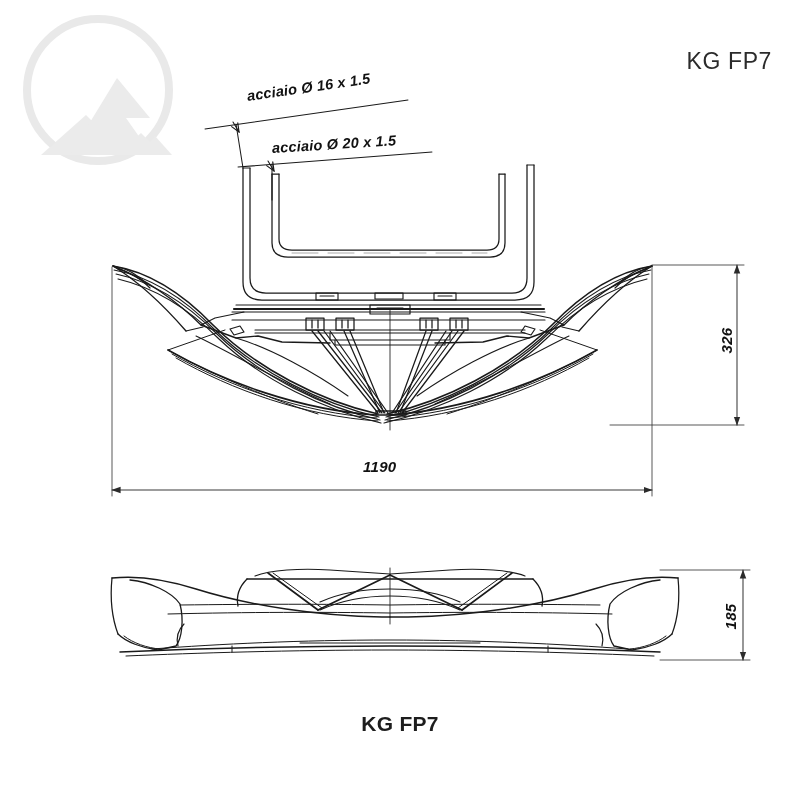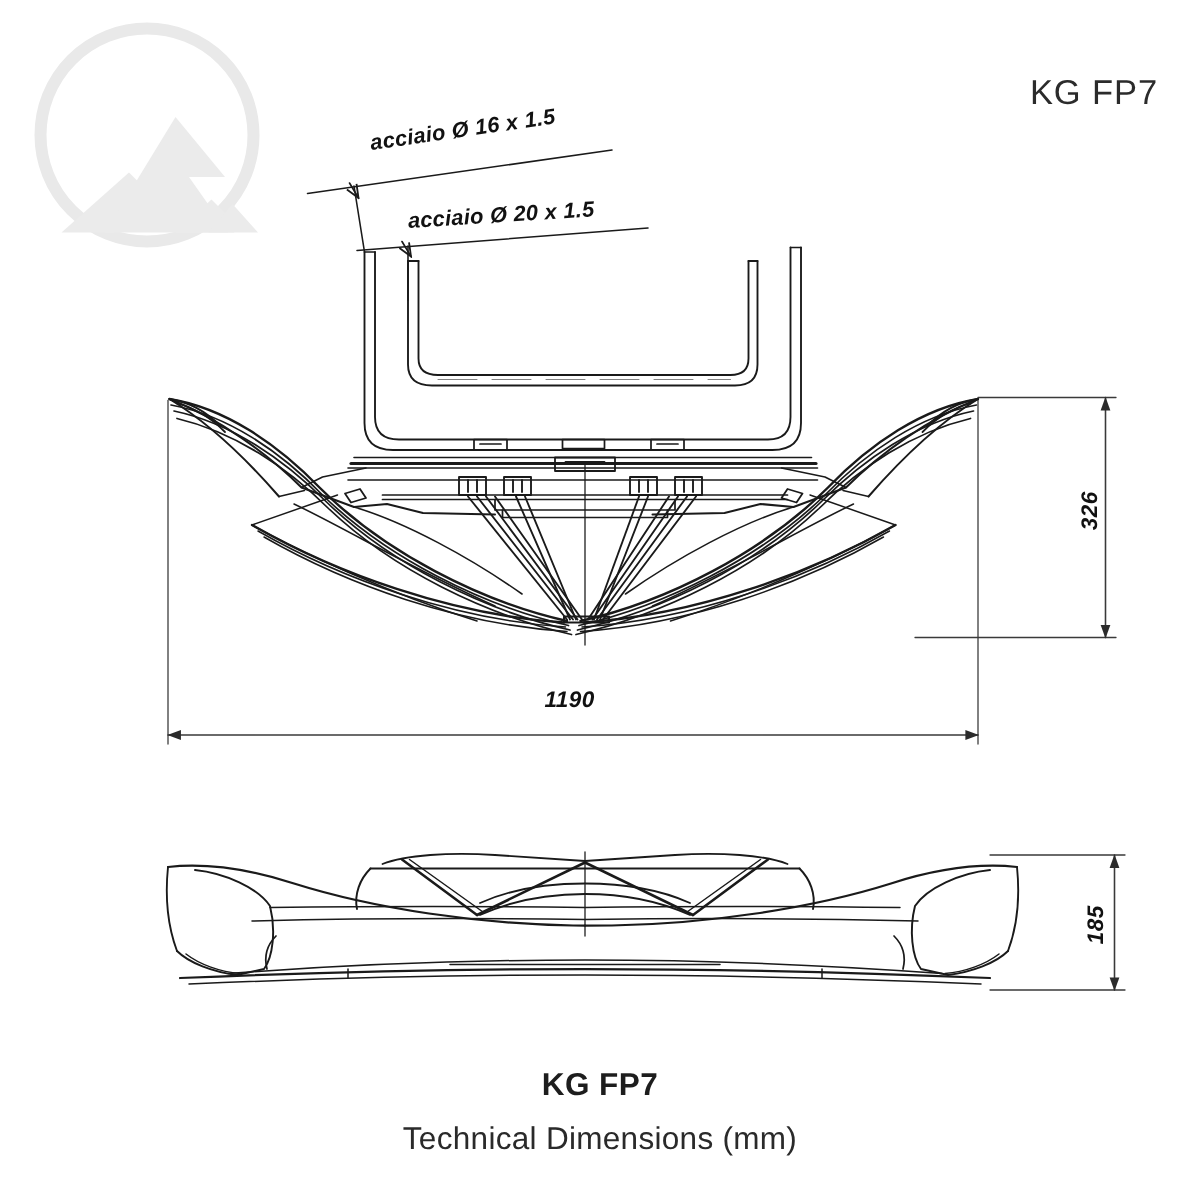--- a/index.html
+++ b/index.html
@@ -373,15 +373,14 @@
   <div class="model-code">KG FP7</div>
 
   <div class="anno anno-16">acciaio Ø 16 x 1.5</div>
   <div class="anno anno-20">acciaio Ø 20 x 1.5</div>
 
   <div class="dim-label dim-1050">1190</div>
   <div class="dim-label dim-326">326</div>
   <div class="dim-label dim-185">185</div>
 
   <div class="caption caption-title">KG FP7</div>
-  <div class="caption caption-sub">Technical Dimensions (mm)</div>
 
 </div>
 
 </body></html>

